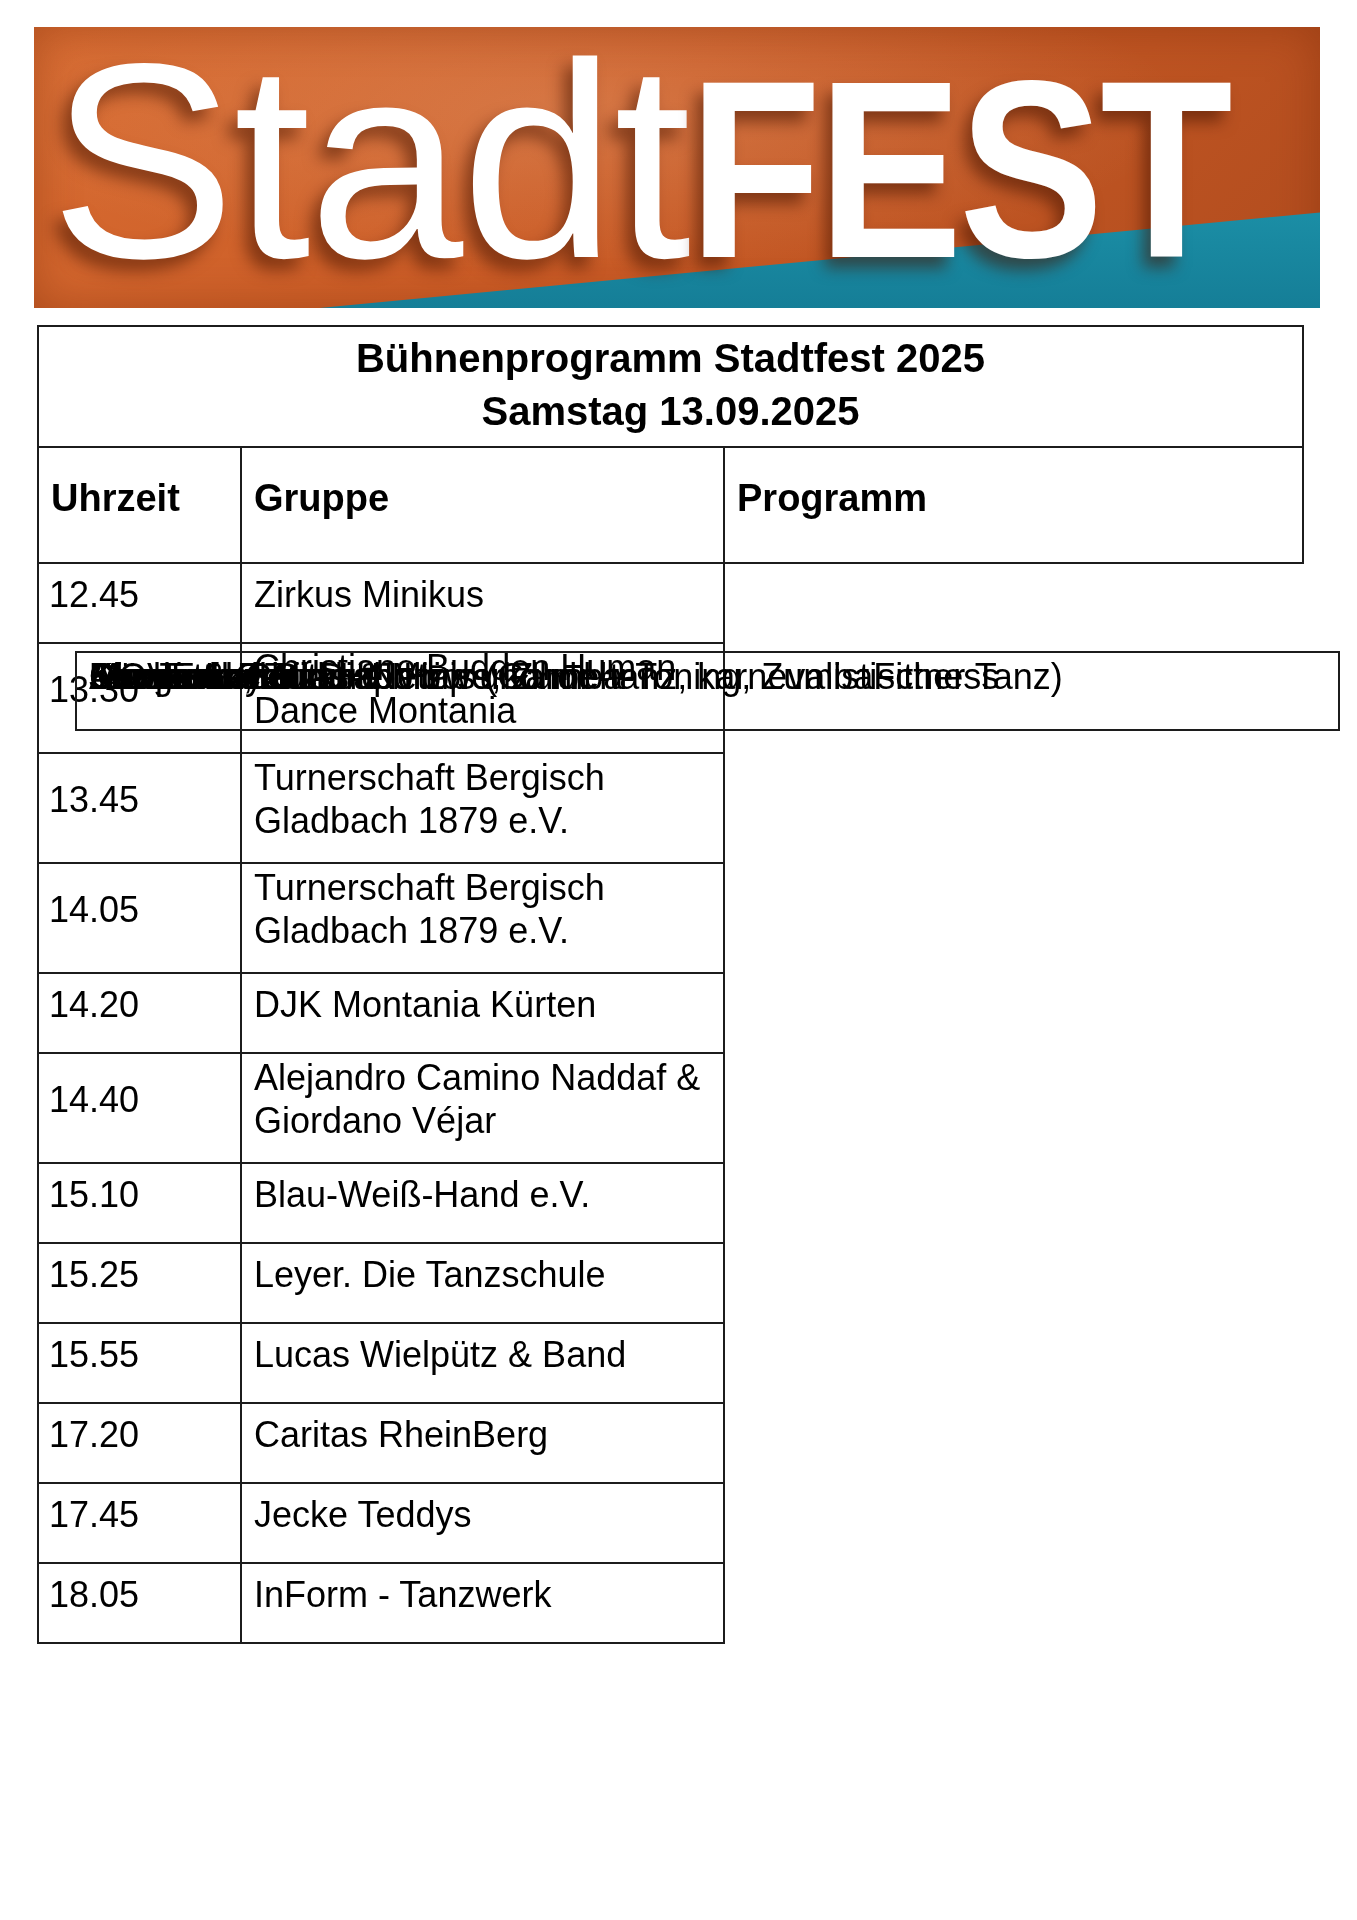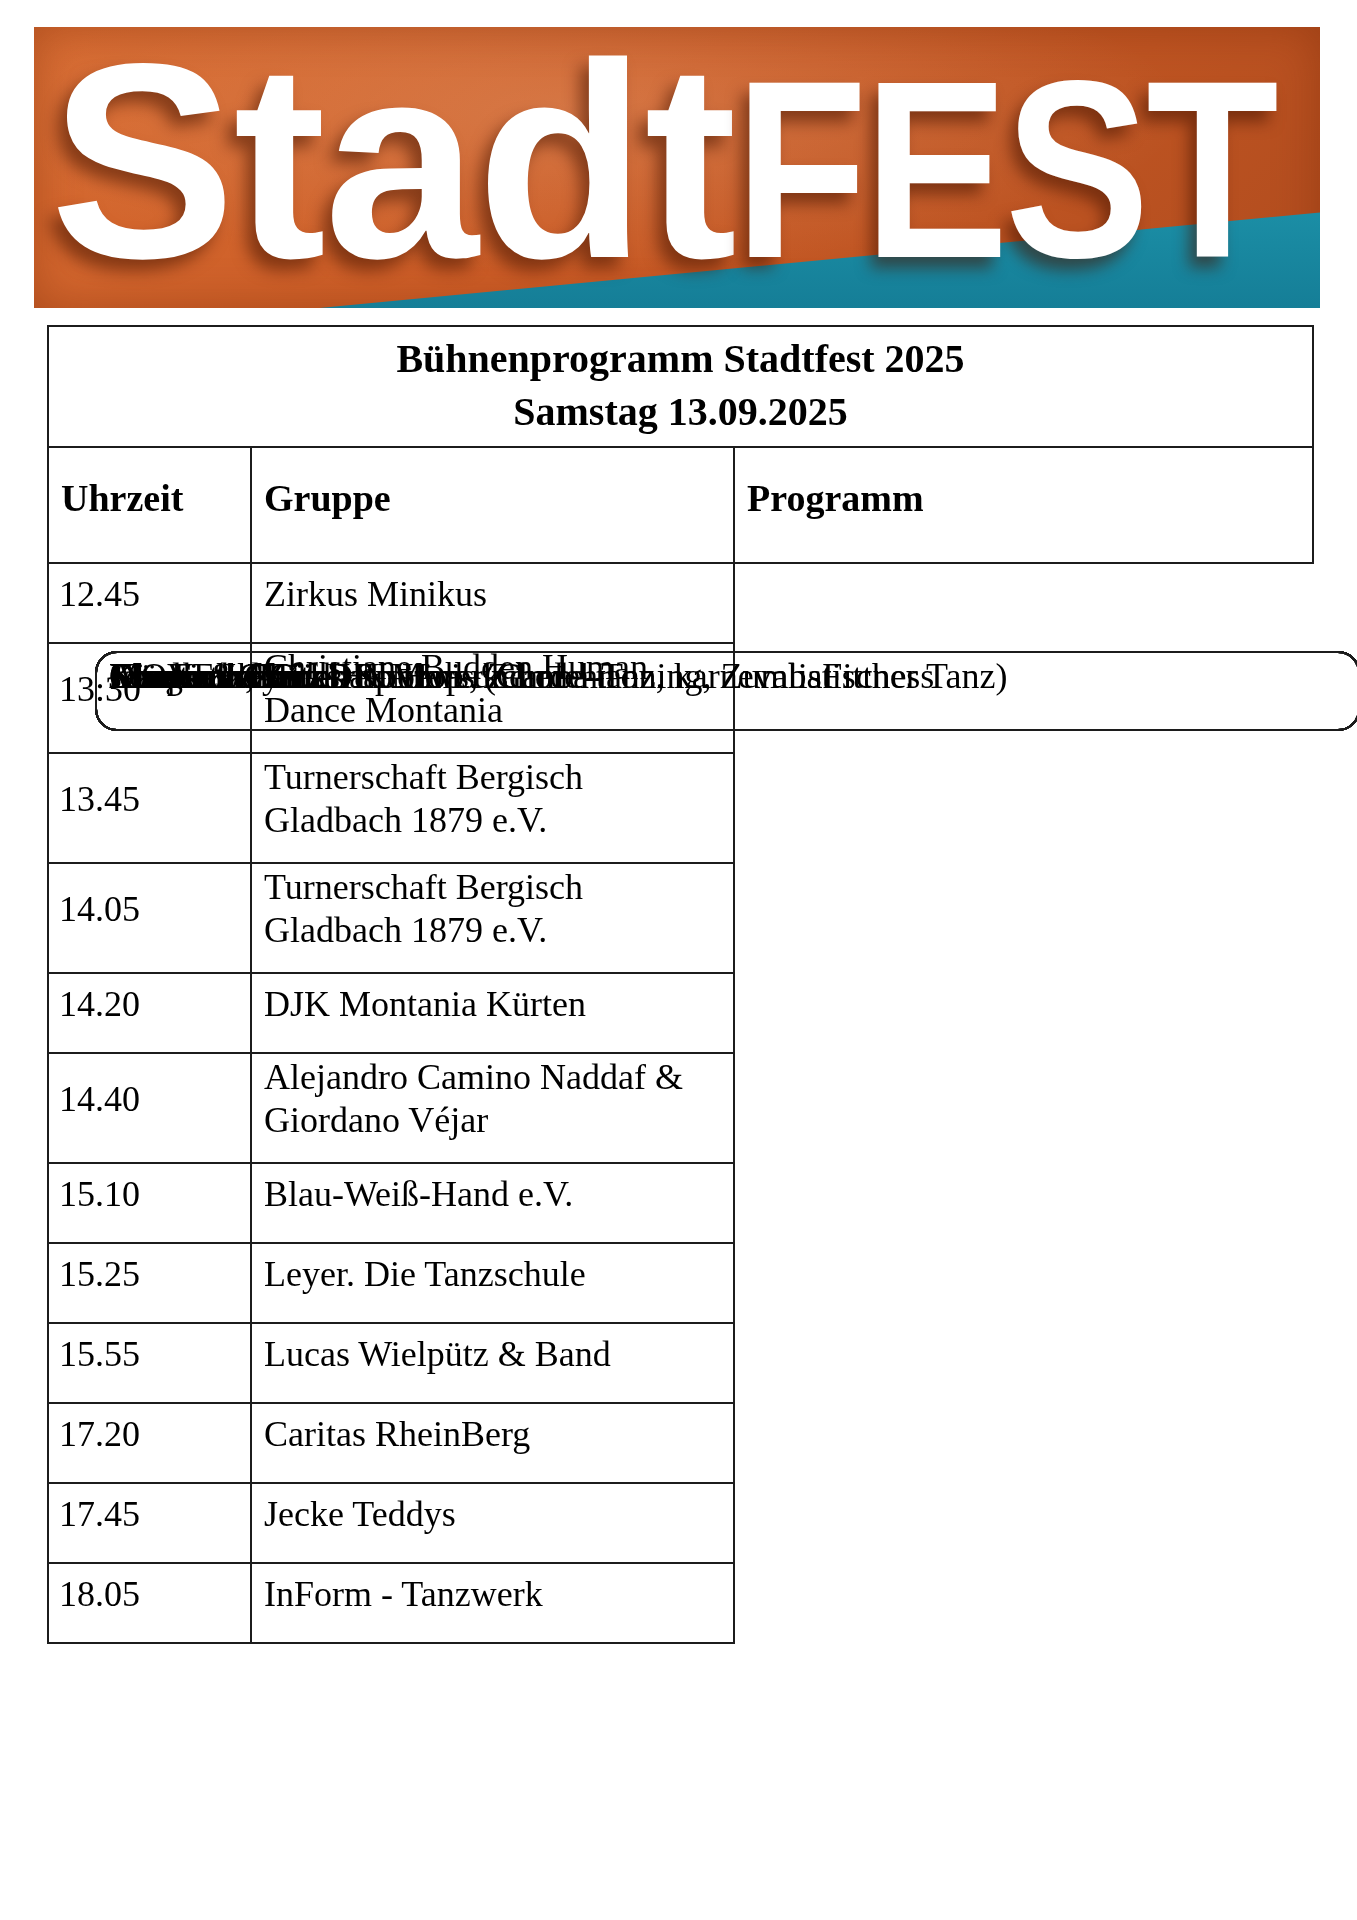--- a/index.html
+++ b/index.html
@@ -19,46 +19,46 @@
   .banner .teal{
     position:absolute;inset:0;
     background:linear-gradient(180deg,#2aa2b9 0%,#1d93aa 55%,#157e97 100%);
     clip-path:polygon(22.2% 100%, 100% 66%, 100% 100%);
   }
   .logo-line{
     position:absolute;left:16px;bottom:8px;white-space:nowrap;z-index:2;
     color:#fff;text-shadow:-9px 11px 16px rgba(70,20,0,.55);
   }
   .logo-light{
-    font-size:278px;font-weight:bold;letter-spacing:-2px;line-height:1;
+    font-size:278px;font-weight:normal;letter-spacing:-2px;line-height:1;
   }
   .logo-bold{
     display:inline-block;font-size:252px;font-weight:bold;line-height:1;
     letter-spacing:-4px;transform:scaleX(.86);transform-origin:0 100%;
   }
   
   .program{
-    position:absolute;left:47px;top:325px;width:1265px;
-    border-collapse:collapse;table-layout:fixed;font-family:Liberation Serif, serif;
+    position:absolute;left:37px;top:325px;width:1265px;
+    border-collapse:collapse;table-layout:fixed;
   }
   .program td,.program th{
     border:2px solid #1c1c1c;box-sizing:border-box;
     font-size:36px;line-height:43px;vertical-align:middle;
     padding:2px 12px 20px 12px;text-align:left;font-weight:normal;
   }
   .program .title-cell{
     text-align:center;font-weight:bold;font-size:40px;line-height:53px;
     padding:5px 0 8px 0;
   }
   .program th{
     font-weight:bold;font-size:38px;height:116px;
     padding:14px 4px 28px 12px;
   }
   .program td.time{padding-left:10px;}
-  .program tr.data-row td{height:80px;border-radius:22px;}
+  .program tr.data-row td{height:80px;}
   .program tr.bold-row td{font-weight:bold;}
 </style>
 </head>
 <body>
 
 <div class="banner">
   <div class="teal"></div>
   <div class="logo-line">
     <span class="logo-light">Stadt</span><span class="logo-bold">FEST</span>
   </div>

